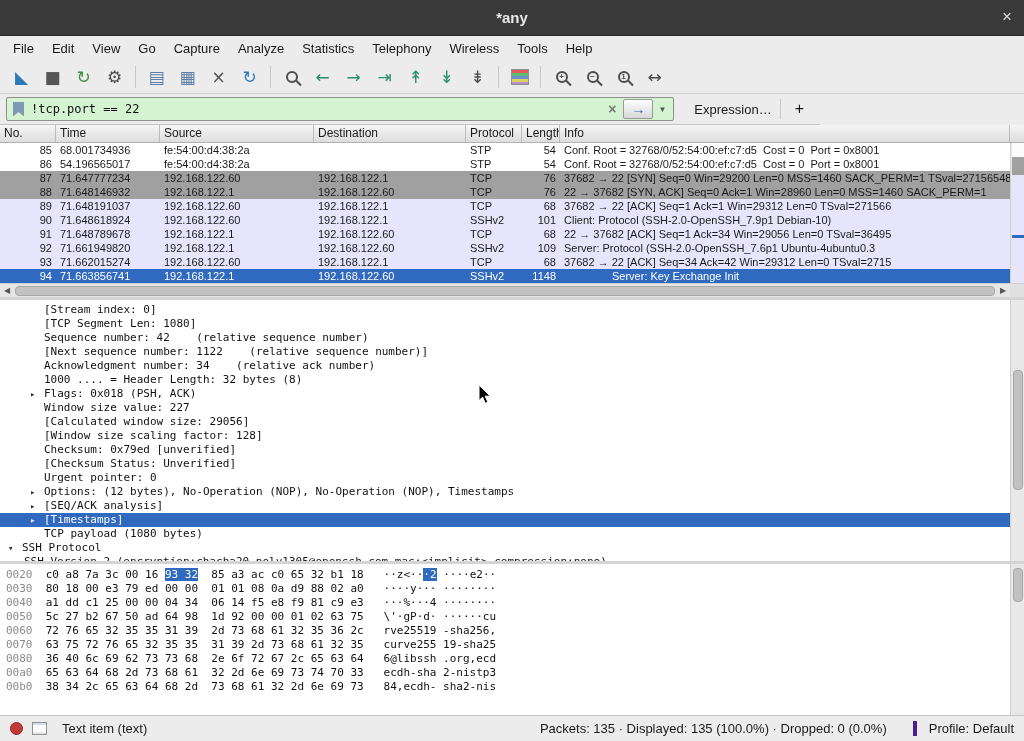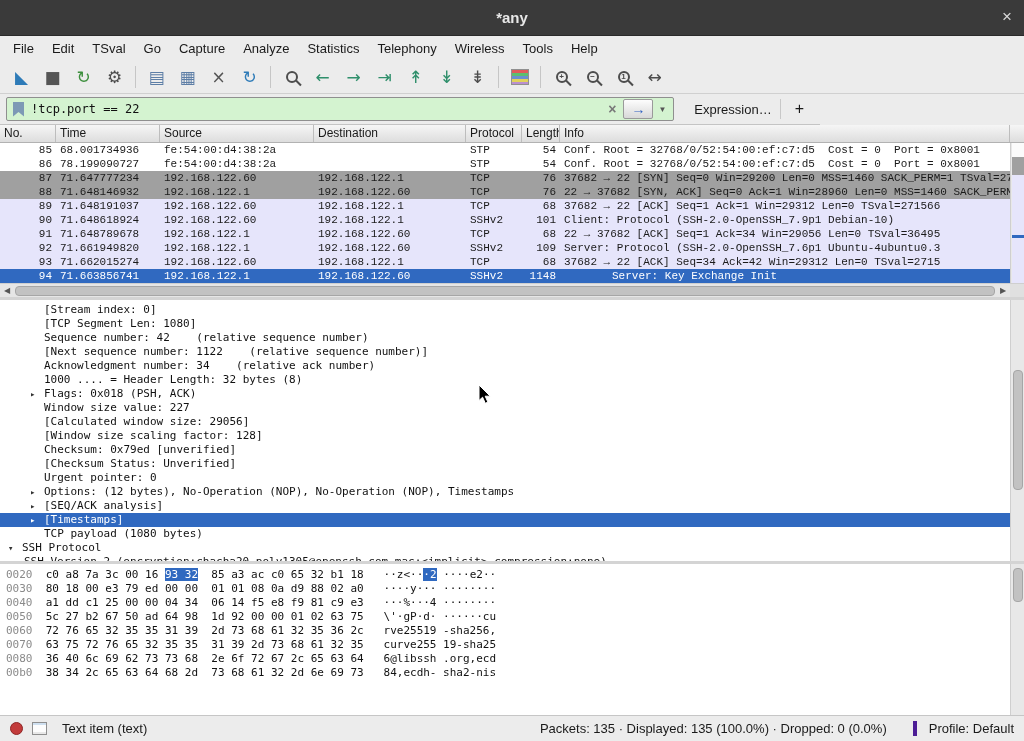--- a/index.html
+++ b/index.html
@@ -48,21 +48,21 @@
     display:flex;align-items:center;justify-content:center;}
   .filter-caret{font-size:8px;color:#555;padding:0 7px 0 3px;}
   .expression-btn{margin-left:12px;font-size:13px;padding:3px 8px;white-space:nowrap;}
   .add-btn{margin-left:auto;font-size:16px;border-left:1px solid #c8c8c8;padding:1px 10px 1px 14px;}
 
   
   .pl-header{position:absolute;left:0;top:125px;width:1024px;height:18px;display:flex;
     background:linear-gradient(#f6f6f6,#dddddd);border-bottom:1px solid #b2b2b2;font-size:12px;}
   .pl-hcell{border-right:1px solid #bdbdbd;padding:1px 4px;white-space:nowrap;overflow:hidden;flex:none;}
   .pl-rows{position:absolute;left:0;top:143px;width:1010px;height:140px;background:#ffffff;overflow:hidden;
-    font-family:Liberation Mono, monospace;font-size:11px;}
+    font-family:Liberation Sans, sans-serif;font-size:11px;}
   .pl-row{display:flex;height:14px;line-height:14px;}
   .pl-row.plain{background:#ffffff;}
   .pl-row.syn{background:var(--syn,#a0a0a0);}
   .pl-row.tcp{background:var(--tcp,#e6e5fb);}
   .pl-row.selected{background:var(--sel,#3069c0);color:#ffffff;}
   .pl-cell{padding:0 4px;white-space:pre;overflow:hidden;flex:none;}
   .c-no,.c-len{text-align:right;}
 
   .pl-vscroll{position:absolute;top:143px;right:0;width:14px;height:140px;background:#e8e8e8;border-left:1px solid #cfcfcf;}
   .mm{position:absolute;left:1px;width:12px;}
@@ -110,21 +110,21 @@
 <body style="--sel: #3069c0; --tcp: #e6e5fb; --syn: #a0a0a0; --filterbg: #d4f3d0;">
 
 <div class="titlebar">
   <span class="title-text">*any</span>
   <span class="close-btn">×</span>
 </div>
 
 <div class="menubar" id="menubar">
     <span class="menu-item">File</span>
     <span class="menu-item">Edit</span>
-    <span class="menu-item">TSval</span>
+    <span class="menu-item">View</span>
     <span class="menu-item">Go</span>
     <span class="menu-item">Capture</span>
     <span class="menu-item">Analyze</span>
     <span class="menu-item">Statistics</span>
     <span class="menu-item">Telephony</span>
     <span class="menu-item">Wireless</span>
     <span class="menu-item">Tools</span>
     <span class="menu-item">Help</span>
   </div>
 
@@ -227,21 +227,21 @@
       <span class="pl-cell c-no" style="width: 56px;">85</span>
       <span class="pl-cell c-time" style="width: 104px;">68.001734936</span>
       <span class="pl-cell c-src" style="width: 154px;">fe:54:00:d4:38:2a</span>
       <span class="pl-cell c-dst" style="width: 152px;"></span>
       <span class="pl-cell c-proto" style="width: 56px;">STP</span>
       <span class="pl-cell c-len" style="width: 38px;">54</span>
       <span class="pl-cell c-info" style="width: 450px;">Conf. Root = 32768/0/52:54:00:ef:c7:d5  Cost = 0  Port = 0x8001</span>
     </div>
     <div class="pl-row plain">
       <span class="pl-cell c-no" style="width: 56px;">86</span>
-      <span class="pl-cell c-time" style="width: 104px;">78.199090727</span>
+      <span class="pl-cell c-time" style="width: 104px;">54.196565017</span>
       <span class="pl-cell c-src" style="width: 154px;">fe:54:00:d4:38:2a</span>
       <span class="pl-cell c-dst" style="width: 152px;"></span>
       <span class="pl-cell c-proto" style="width: 56px;">STP</span>
       <span class="pl-cell c-len" style="width: 38px;">54</span>
       <span class="pl-cell c-info" style="width: 450px;">Conf. Root = 32768/0/52:54:00:ef:c7:d5  Cost = 0  Port = 0x8001</span>
     </div>
     <div class="pl-row syn">
       <span class="pl-cell c-no" style="width: 56px;">87</span>
       <span class="pl-cell c-time" style="width: 104px;">71.647777234</span>
       <span class="pl-cell c-src" style="width: 154px;">192.168.122.60</span>
@@ -360,20 +360,21 @@
 <div class="split" style="top:561px"></div>
 
 <div class="hexpane" id="hexpane">
     <div class="hex-line"><span class="hex-off">0020  </span><span>c0 a8 7a 3c 00 16 </span><span class="hexsel">93 32</span><span>  85 a3 ac c0 65 32 b1 18</span><span>   </span><span>··z&lt;··</span><span class="hexsel">·2</span><span> ····e2··</span></div>
     <div class="hex-line"><span class="hex-off">0030  </span><span>80 18 00 e3 79 ed 00 00  01 01 08 0a d9 88 02 a0</span><span>   </span><span>····y··· ········</span></div>
     <div class="hex-line"><span class="hex-off">0040  </span><span>a1 dd c1 25 00 00 04 34  06 14 f5 e8 f9 81 c9 e3</span><span>   </span><span>···%···4 ········</span></div>
     <div class="hex-line"><span class="hex-off">0050  </span><span>5c 27 b2 67 50 ad 64 98  1d 92 00 00 01 02 63 75</span><span>   </span><span>\'·gP·d· ······cu</span></div>
     <div class="hex-line"><span class="hex-off">0060  </span><span>72 76 65 32 35 35 31 39  2d 73 68 61 32 35 36 2c</span><span>   </span><span>rve25519 -sha256,</span></div>
     <div class="hex-line"><span class="hex-off">0070  </span><span>63 75 72 76 65 32 35 35  31 39 2d 73 68 61 32 35</span><span>   </span><span>curve255 19-sha25</span></div>
     <div class="hex-line"><span class="hex-off">0080  </span><span>36 40 6c 69 62 73 73 68  2e 6f 72 67 2c 65 63 64</span><span>   </span><span>6@libssh .org,ecd</span></div>
+    <div class="hex-line"><span class="hex-off">00a0  </span><span>65 63 64 68 2d 73 68 61  32 2d 6e 69 73 74 70 33</span><span>   </span><span>ecdh-sha 2-nistp3</span></div>
     <div class="hex-line"><span class="hex-off">00b0  </span><span>38 34 2c 65 63 64 68 2d  73 68 61 32 2d 6e 69 73</span><span>   </span><span>84,ecdh- sha2-nis</span></div>
   </div>
 <div class="hex-vscroll">
   <div class="vthumb" style="top:4px;height:34px"></div>
 </div>
 
 <div class="statusbar">
   <span class="expert-dot"></span>
   <span class="note-icon"></span>
   <span class="status-left-text">Text item (text)</span>

